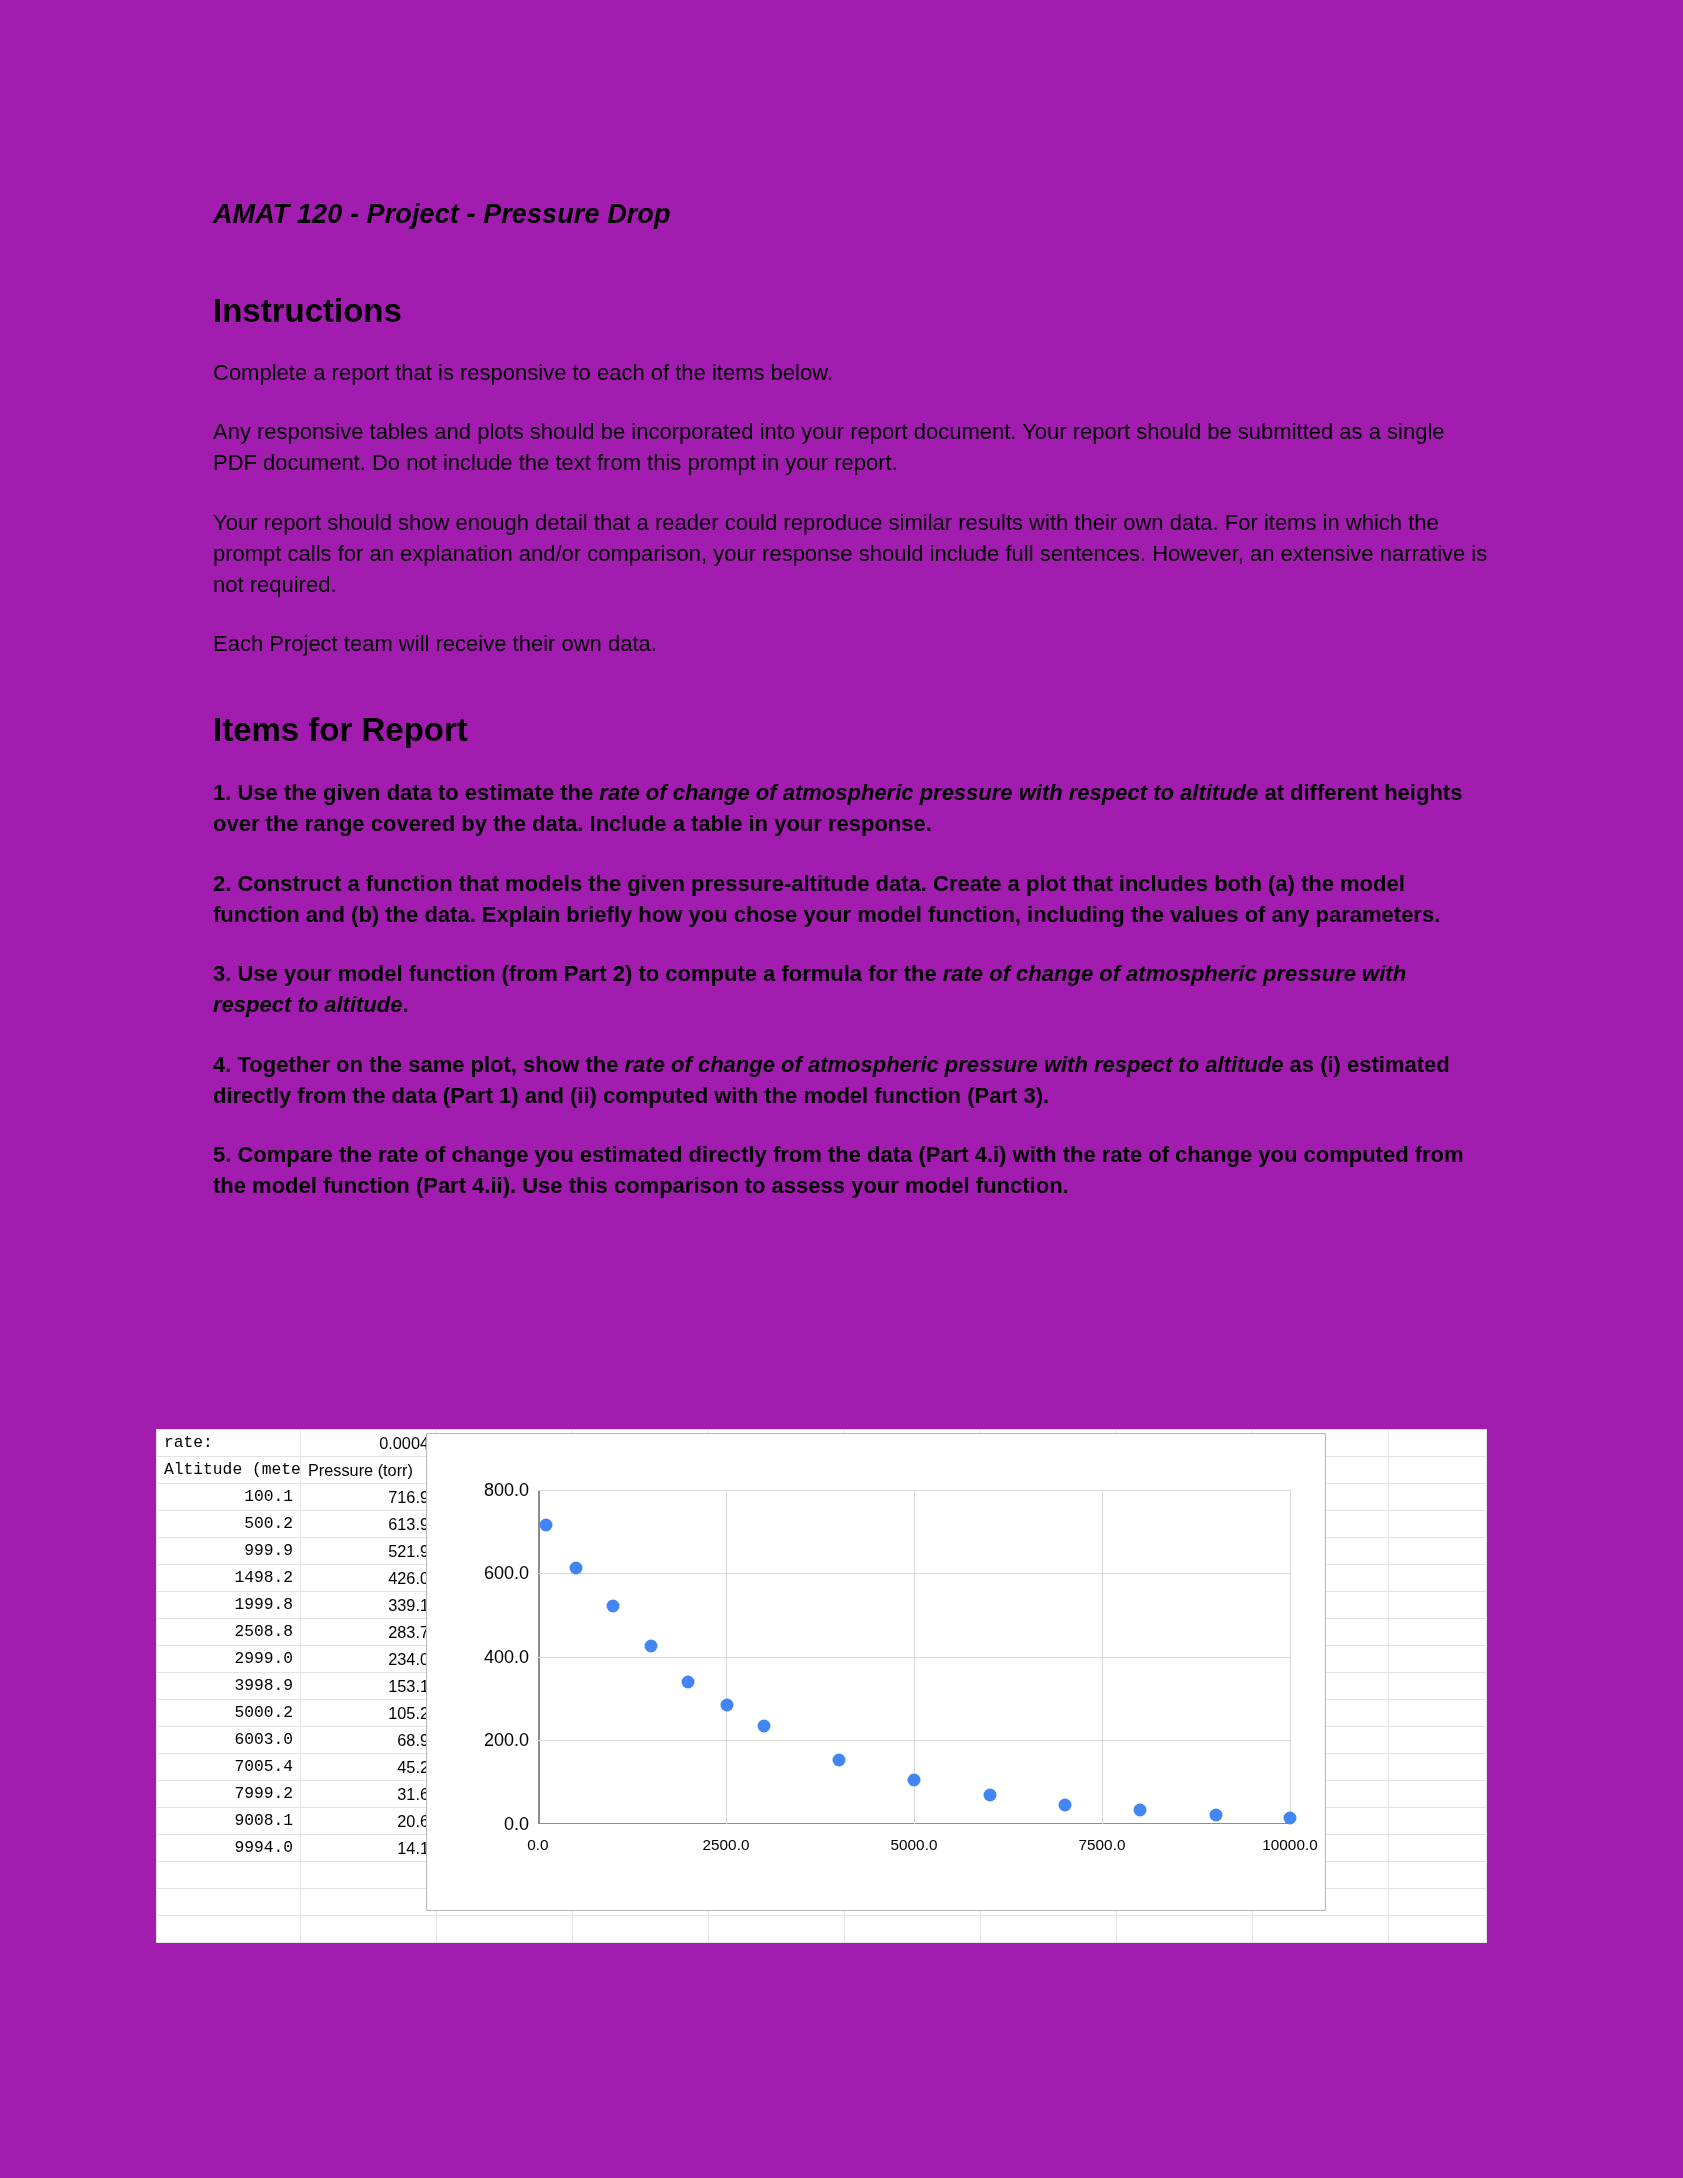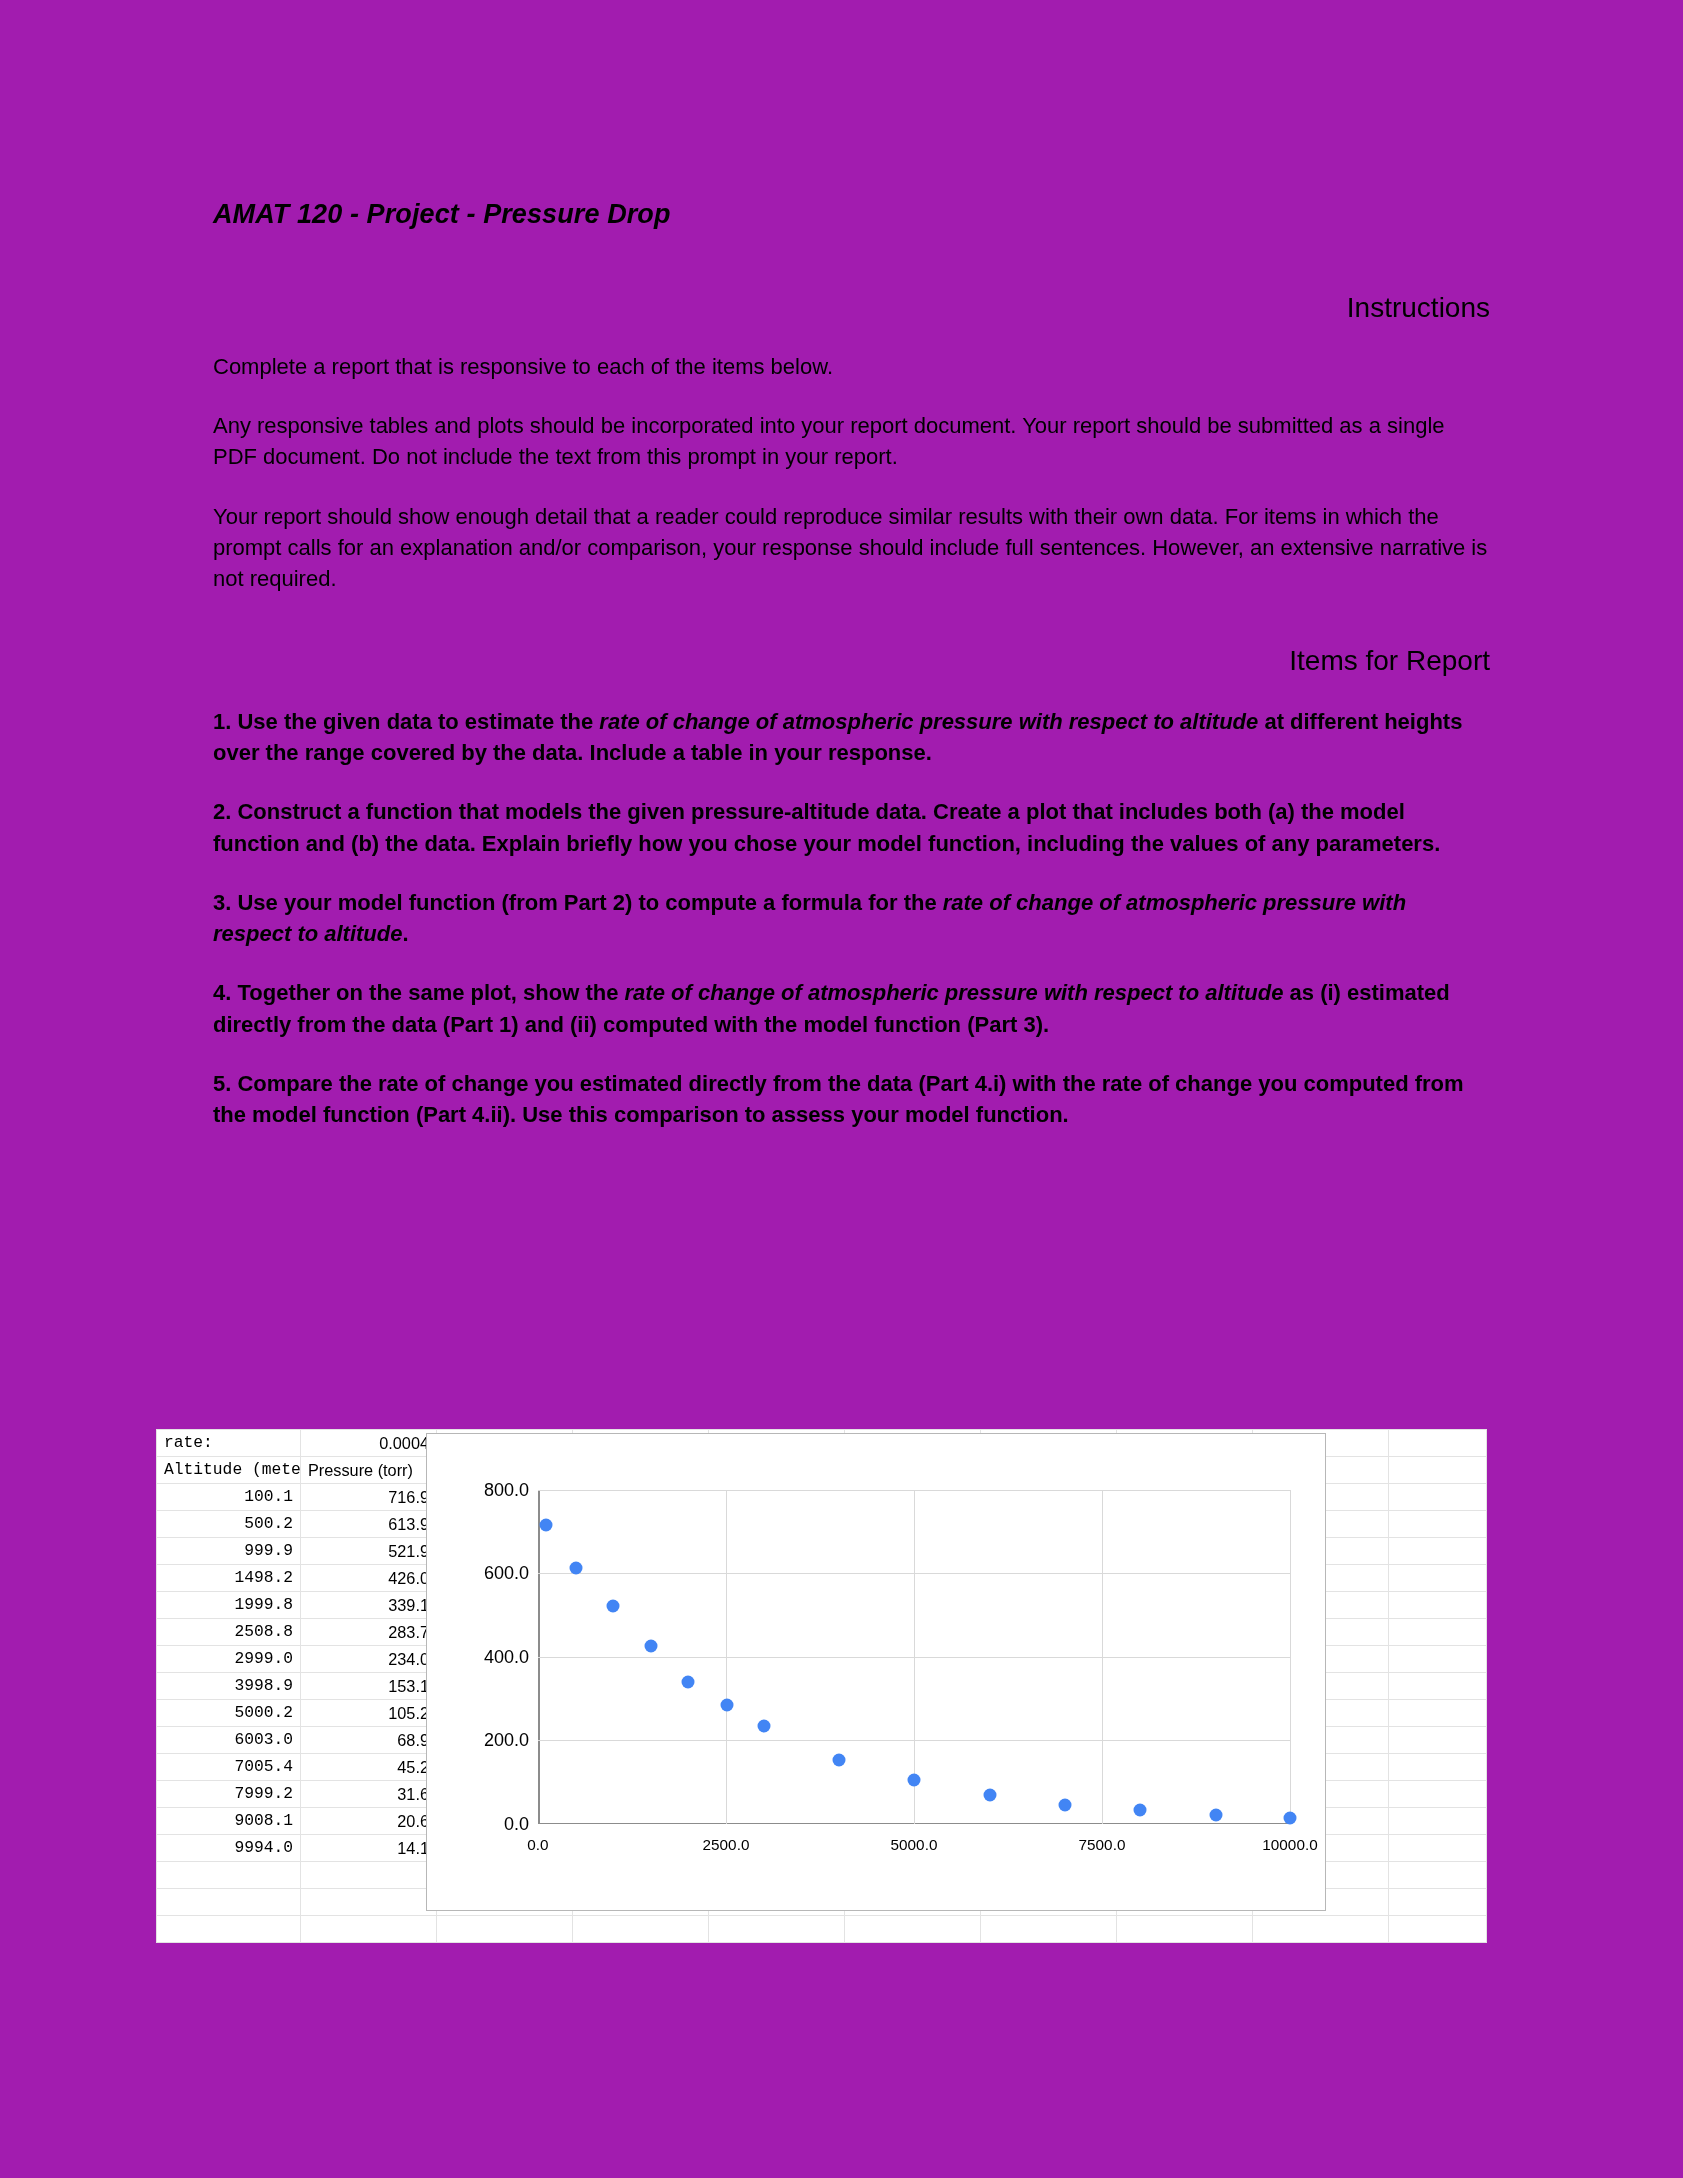--- a/index.html
+++ b/index.html
@@ -35,25 +35,24 @@
   .doc-title {
     font-size: 27px;
     font-weight: bold;
     font-style: italic;
     letter-spacing: 0.1px;
     margin: 0 0 61px 0;
     line-height: 1.2;
   }
 
   h2.section {
-    font-size: 28px;
-    font-weight: normal;
+    font-size: 33px;
+    font-weight: bold;
     margin: 0 0 26px 0;
     line-height: 1.2;
-    text-align: right;
   }
 
   h2.section.items {
     margin-top: 50px;
     margin-bottom: 28px;
   }
 
   p.body {
     font-size: 22px;
     line-height: 1.42;
@@ -209,20 +208,21 @@
 <div class="page">
 
   <div class="doc">
     <div class="doc-title">AMAT 120 - Project - Pressure Drop</div>
 
     <h2 class="section">Instructions</h2>
 
     <p class="body">Complete a report that is responsive to each of the items below.</p>
     <p class="body">Any responsive tables and plots should be incorporated into your report document. Your report should be submitted as a single PDF document. Do not include the text from this prompt in your report.</p>
     <p class="body">Your report should show enough detail that a reader could reproduce similar results with their own data. For items in which the prompt calls for an explanation and/or comparison, your response should include full sentences. However, an extensive narrative is not required.</p>
+    <p class="body">Each Project team will receive their own data.</p>
 
     <h2 class="section items">Items for Report</h2>
 
     <div id="items-list">
         <p class="item"><span>1.</span><span> Use the given data to estimate the </span><em>rate of change of atmospheric pressure with respect to altitude</em><span> at different heights over the range covered by the data. Include a table in your response.</span></p>
         <p class="item"><span>2.</span><span> Construct a function that models the given pressure-altitude data. Create a plot that includes both (a) the model function and (b) the data. Explain briefly how you chose your model function, including the values of any parameters.</span></p>
         <p class="item"><span>3.</span><span> Use your model function (from Part 2) to compute a formula for the </span><em>rate of change of atmospheric pressure with respect to altitude</em><span>.</span></p>
         <p class="item"><span>4.</span><span> Together on the same plot, show the </span><em>rate of change of atmospheric pressure with respect to altitude</em><span> as (i) estimated directly from the data (Part 1) and (ii) computed with the model function (Part 3).</span></p>
         <p class="item"><span>5.</span><span> Compare the rate of change you estimated directly from the data (Part 4.i) with the rate of change you computed from the model function (Part 4.ii). Use this comparison to assess your model function.</span></p>
       </div>

